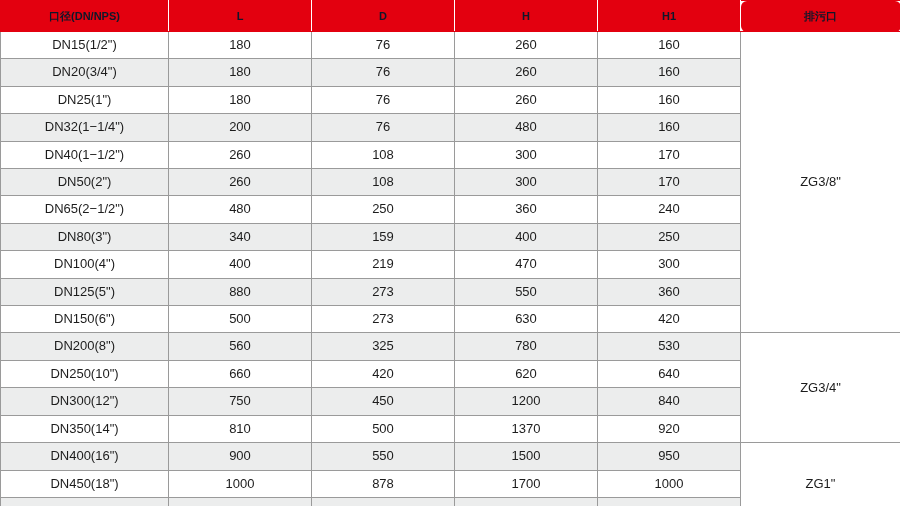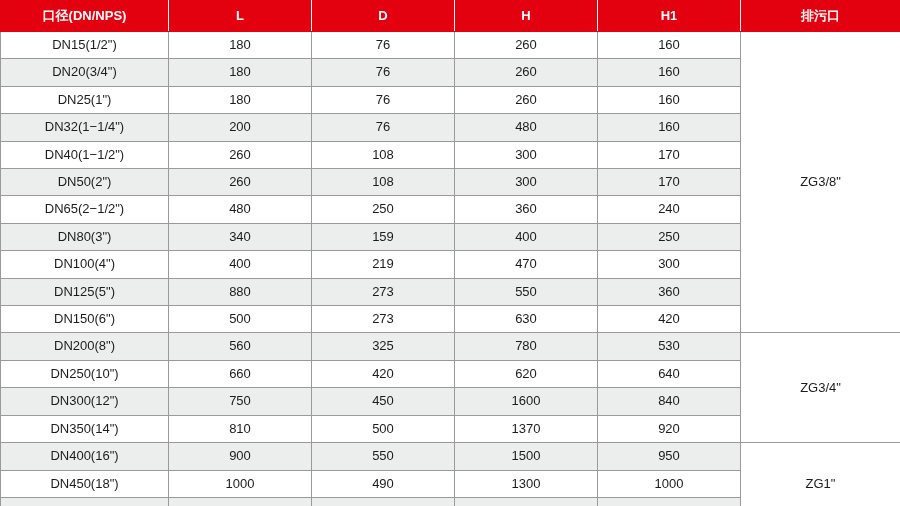--- a/index.html
+++ b/index.html
@@ -33,30 +33,31 @@
     font-size: 13px;
     color: #1c1c1c;
     height: 26.4px;
     line-height: 26.4px;
     padding: 0;
     white-space: nowrap;
     overflow: hidden;
   }
   .spec-table thead th {
     background: #e3000f;
-    color: #ffffff;
+    color: #0f172a;
     font-weight: bold;
-    font-size: 13px;
+    font-size: 11px;
     height: 30px;
     line-height: 30px;
     border: 1px solid #e3000f;
     border-right: 1px solid #ffffff;
   }
   .spec-table thead th:last-child {
     border-right: 1px solid #e3000f;
+    border-radius: 6px;
   }
   .spec-table tbody tr.alt td {
     background: #eceded;
   }
   .spec-table tbody tr td.dn-cell {
     font-size: 13px;
   }
   .spec-table td.drain-cell {
     background: #ffffff !important;
     font-size: 13px;
@@ -175,43 +176,43 @@
         <td class="dn-cell">DN250(10")</td>
         <td>660</td>
         <td>420</td>
         <td>620</td>
         <td>640</td>
       </tr>
       <tr class="alt">
         <td class="dn-cell">DN300(12")</td>
         <td>750</td>
         <td>450</td>
-        <td>1600</td>
+        <td>1200</td>
         <td>840</td>
       </tr>
       <tr>
         <td class="dn-cell">DN350(14")</td>
         <td>810</td>
         <td>500</td>
         <td>1370</td>
         <td>920</td>
       </tr>
       <tr class="alt">
         <td class="dn-cell">DN400(16")</td>
         <td>900</td>
         <td>550</td>
         <td>1500</td>
         <td>950</td>
         <td class="drain-cell" rowspan="3">ZG1"</td>
       </tr>
       <tr>
         <td class="dn-cell">DN450(18")</td>
         <td>1000</td>
-        <td>490</td>
-        <td>1300</td>
+        <td>878</td>
+        <td>1700</td>
         <td>1000</td>
       </tr>
       <tr class="alt">
         <td class="dn-cell">DN500(20")</td>
         <td>1080</td>
         <td>700</td>
         <td>1910</td>
         <td>1050</td>
       </tr>
     </tbody>

